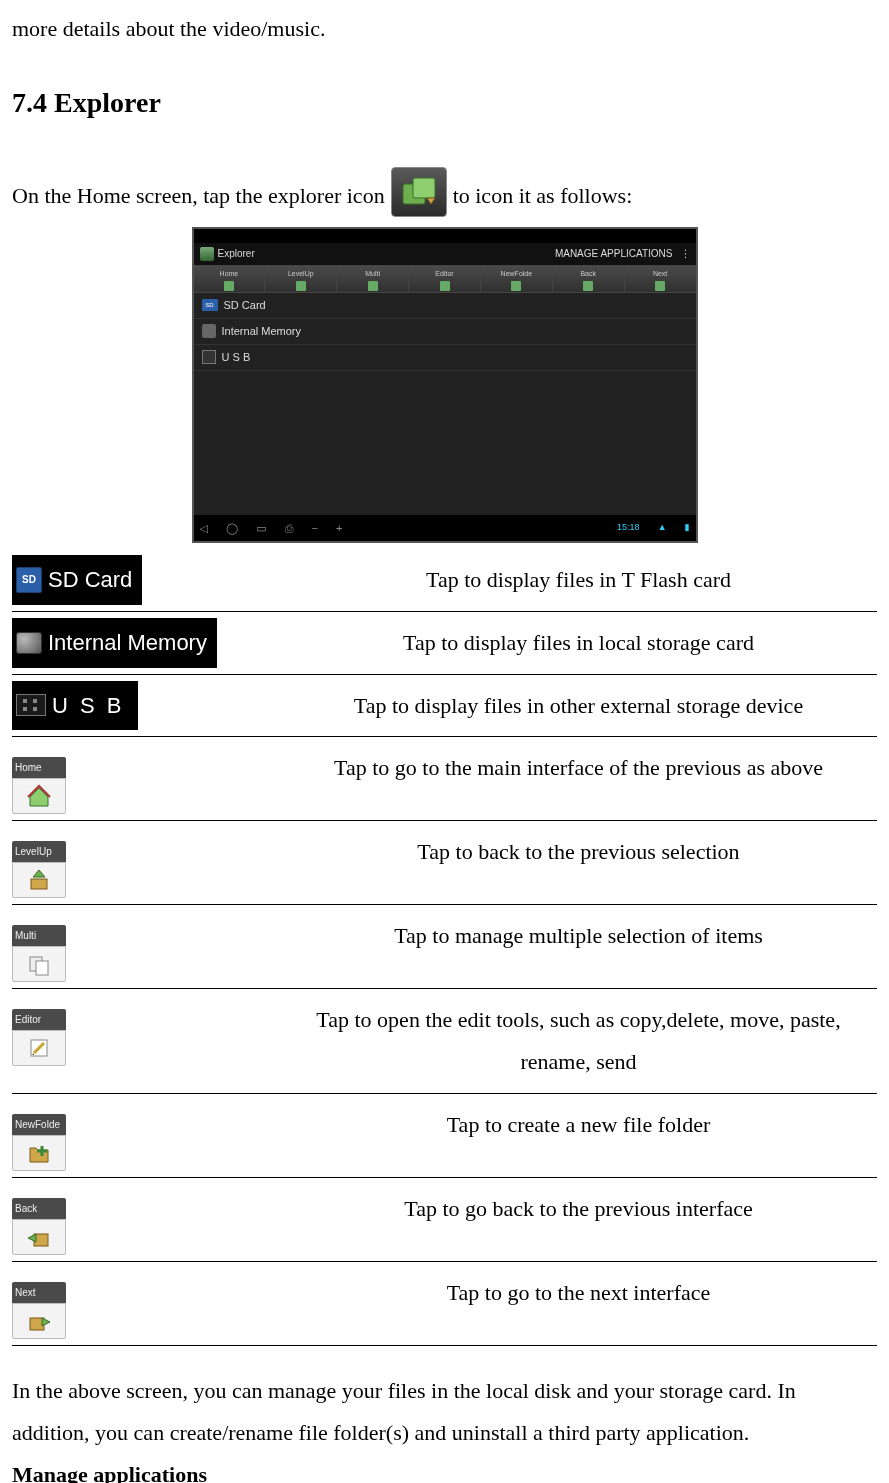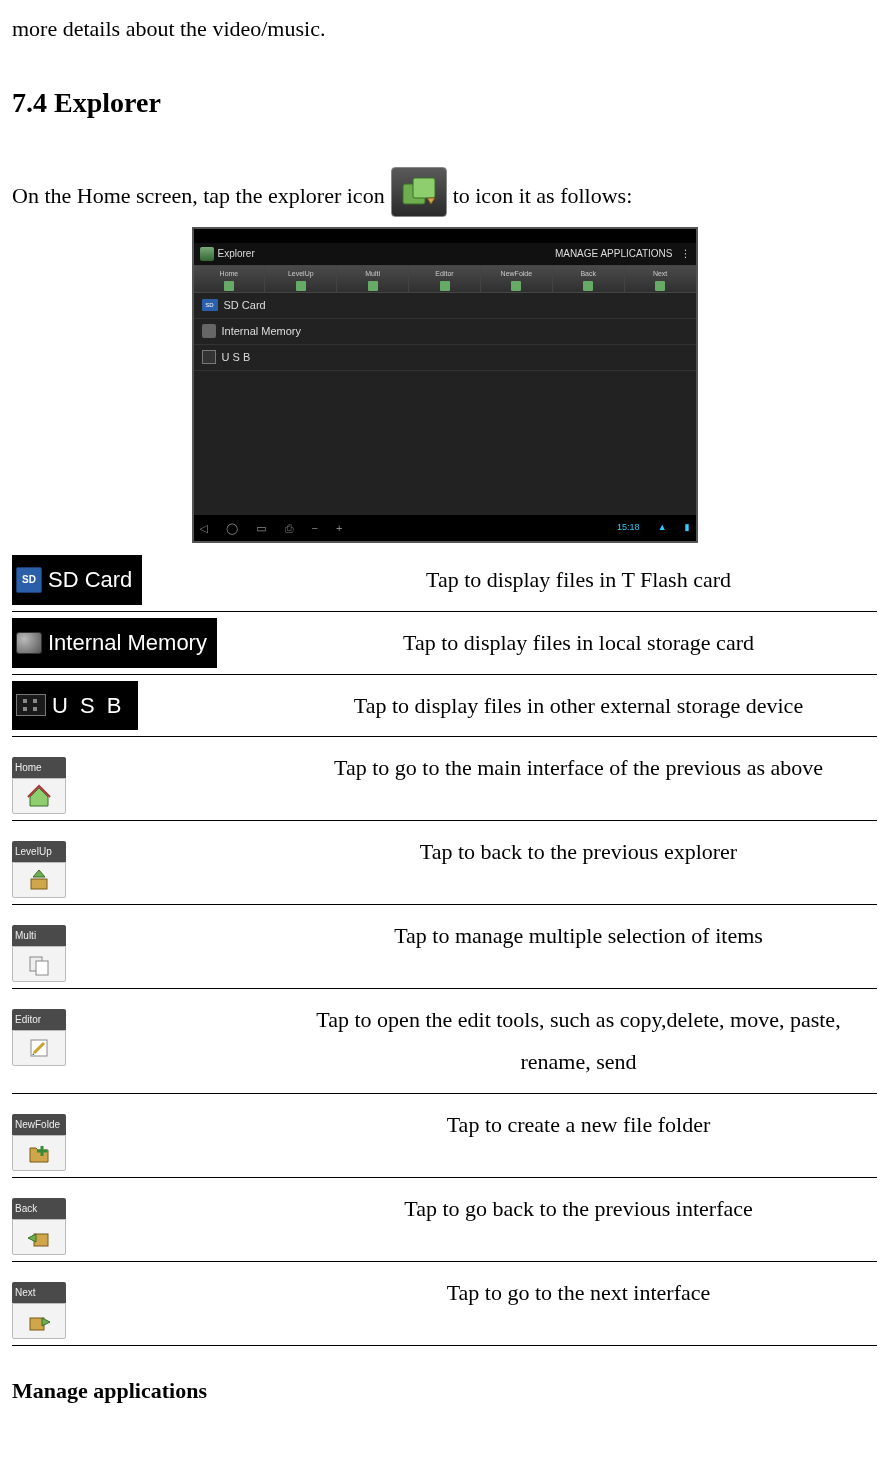--- a/index.html
+++ b/index.html
@@ -397,21 +397,21 @@
         <span class="cap">LevelUp</span>
         <span class="body">
           <svg viewBox="0 0 26 26">
                 <rect x="5" y="12" width="16" height="10" fill="#cfa64a" stroke="#7a5a1a"></rect>
                 <path d="M13 3 L19 10 L7 10 Z" fill="#6fae4f" stroke="#3b6e28"></path>
               </svg>
         </span>
       </span>
     </td>
     <td class="desc-cell">
-      <span>Tap to back to the previous explorer</span>
+      <span>Tap to back to the previous selection</span>
     </td>
   </tr>
 
   <tr>
     <td class="icon-cell">
       <span class="tool-icon">
         <span class="cap">Multi</span>
         <span class="body">
           <svg viewBox="0 0 26 26">
                 <rect x="4" y="6" width="12" height="14" fill="#eee" stroke="#888"></rect>
@@ -490,16 +490,19 @@
       </span>
     </td>
     <td class="desc-cell">
       <span>Tap to go to the next interface</span>
     </td>
   </tr>
 </tbody>
   </table>
 
 <div class="closing">
+  <p>
+    <span>In the above screen, you can manage your files in the local disk and your storage card. In addition, you can create/rename file folder(s) and uninstall a third party application.</span>
+  </p>
   <p class="bold">
     <span>Manage applications</span>
   </p>
 </div>
 
 </body></html>

